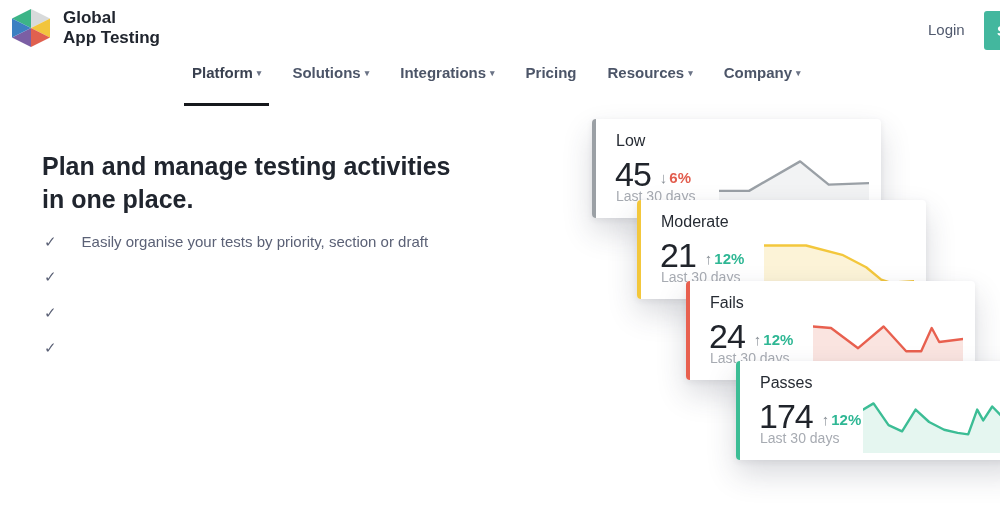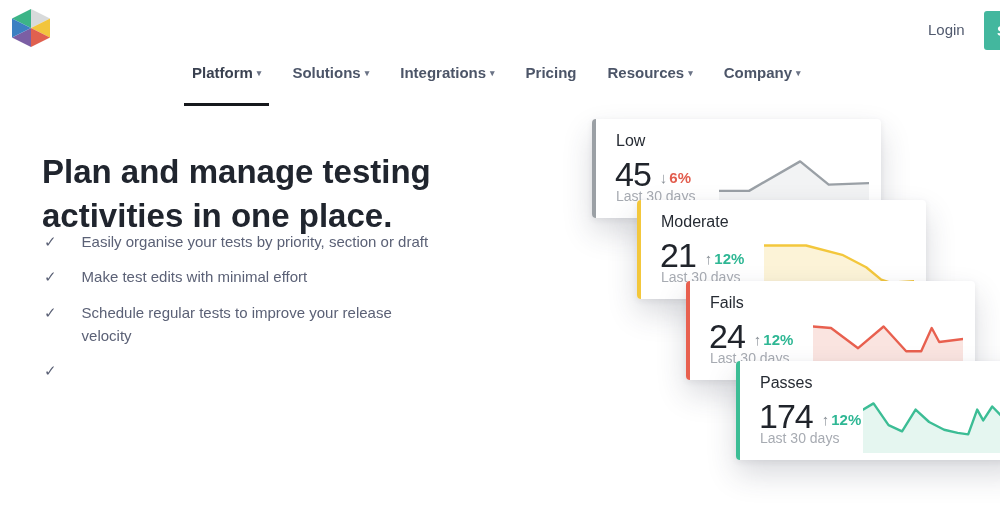--- a/index.html
+++ b/index.html
@@ -12,21 +12,21 @@
   .logo-text { font-size:17px; font-weight:700; color:#20252e; line-height:1.18; }
   .main-nav { position:absolute; left:192px; top:20px; display:flex; gap:31px; }
   .nav-item { position:relative; font-size:15px; font-weight:700; color:#4c5568; text-decoration:none; cursor:pointer; white-space:nowrap;margin-top:44px; }
   .nav-item .caret { font-size:9px; color:#6b7386; margin-left:4px; vertical-align:2px; }
   .nav-item.active { color:#3a4150; }
   .nav-item.active::after { content:""; position:absolute; left:-8px; right:-8px; top:39px; height:3px; background:#16181c; }
   .login { position:absolute; left:928px; top:21px; font-size:15px; color:#515a6e; text-decoration:none; cursor:pointer; }
   .signup { position:absolute; left:984px; top:11px; width:90px; height:39px; background:#43b79e; border:none; border-radius:3px; color:#fff; font-family:"Liberation Sans",sans-serif; font-size:15px; font-weight:700; text-align:left; padding-left:13px; cursor:pointer; }
 
   
-  .hero-title { position:absolute; left:42px; top:150px; width:430px; font-size:33px; line-height:1.32; font-weight:700; color:#20252e; }
+  .hero-title { position:absolute; left:42px; top:150px; width:430px; font-size:25px; line-height:1.32; font-weight:700; color:#20252e; }
   .feature-list { position:absolute; left:44px; top:230px; width:420px; list-style:none; }
   .feature-list li { display:flex; gap:25px; margin-bottom:12px; font-size:15px; line-height:1.55; color:#5b6176; }
   .feature-list li .check { color:#5b6176; font-size:15px; line-height:1.55; flex:0 0 auto; }
   .feature-list li .txt { max-width:358px; }
 
   
   .card { position:absolute; width:289px; height:99px; background:#fff; border-radius:4px;
           box-shadow:0 14px 30px rgba(45,50,70,.18), 0 2px 6px rgba(45,50,70,.08); }
   .card-accent { position:absolute; left:0; top:0; bottom:0; width:4px; border-radius:4px 0 0 4px; }
   .card-label { position:absolute; left:24px; top:13px; font-size:16px; color:#262b33; }
@@ -46,20 +46,24 @@
 
   <div class="logo">
     <svg width="46" height="42" viewBox="0 0 46 40">
       <polygon points="23,20 4,10.5 23,1" fill="#3cb487"></polygon>
       <polygon points="23,20 23,1 42,10.5" fill="#d8dadb"></polygon>
       <polygon points="23,20 42,10.5 42,29.5" fill="#f2c53d"></polygon>
       <polygon points="23,20 42,29.5 23,39" fill="#e0604f"></polygon>
       <polygon points="23,20 23,39 4,29.5" fill="#7b5fa4"></polygon>
       <polygon points="23,20 4,29.5 4,10.5" fill="#3c80c2"></polygon>
     </svg>
+    <div class="logo-text">
+      <div>Global</div>
+      <div>App Testing</div>
+    </div>
   </div>
 
   <nav class="main-nav">
     <a class="nav-item active"><span>Platform</span><span class="caret">▾</span></a>
     <a class="nav-item"><span>Solutions</span><span class="caret">▾</span></a>
     <a class="nav-item"><span>Integrations</span><span class="caret">▾</span></a>
     <a class="nav-item"><span>Pricing</span></a>
     <a class="nav-item"><span>Resources</span><span class="caret">▾</span></a>
     <a class="nav-item"><span>Company</span><span class="caret">▾</span></a>
   </nav>
@@ -68,25 +72,23 @@
   <button class="signup">S</button>
 
   <h1 class="hero-title">Plan and manage testing activities in one place.</h1>
   <ul class="feature-list">
     <li>
         <span class="check">✓</span>
         <span class="txt">Easily organise your tests by priority, section or draft</span>
       </li>
     <li>
         <span class="check">✓</span>
-        <span class="txt">Make test edits with minimal effort</span>
       </li>
     <li>
         <span class="check">✓</span>
-        <span class="txt">Schedule regular tests to improve your release velocity</span>
       </li>
     <li>
         <span class="check">✓</span>
       </li>
   </ul>
 
   <div class="card" style="left:592px; top:119px; z-index:1;">
     <div class="card-accent" style="background: rgb(155, 160, 165);"></div>
     <div class="card-label">Low</div>
     <div class="value-row">

